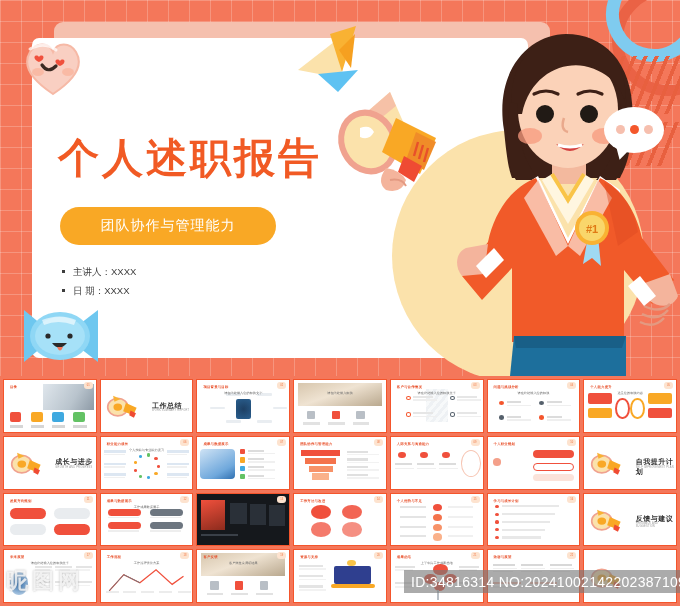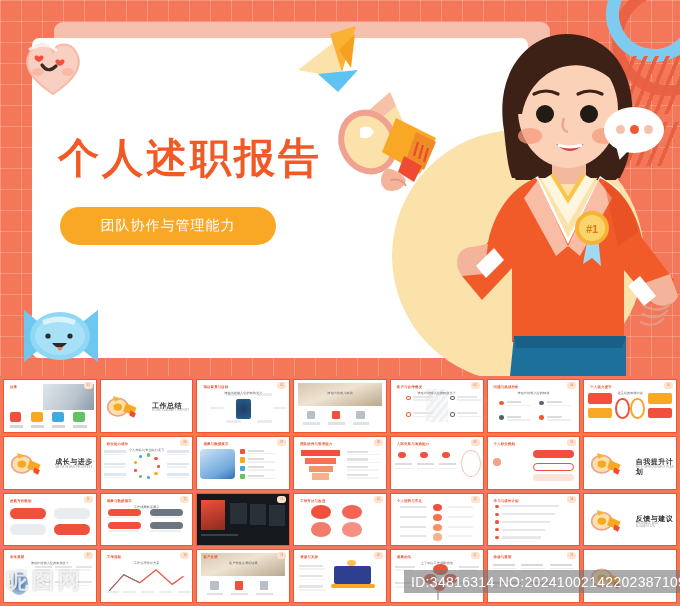--- a/index.html
+++ b/index.html
@@ -353,20 +353,30 @@
     <div class="bubble-dot" style="left:616px; background:#f6bfae;"></div>
     <div class="bubble-dot" style="left:630px; background:#f4572b;"></div>
     <div class="bubble-dot" style="left:644px; background:#f6bfae;"></div>
 
     <div id="title">个人述职报告</div>
 
     <div id="subtitle-pill">
       <span>团队协作与管理能力</span>
     </div>
 
+    <div id="meta">
+      <div class="meta-row">
+        <span class="meta-dot"></span>
+        <span>主讲人：XXXX</span>
+      </div>
+      <div class="meta-row">
+        <span class="meta-dot"></span>
+        <span>日  期：XXXX</span>
+      </div>
+    </div>
   </div>
 
   <div id="thumbs">
       <div class="thumb">
         <div class="thumb-inner">
           <div style="position:absolute;left:42%;top:8%;width:56%;height:50%;background:linear-gradient(120deg,#dfe6ec,#b9c4cd 60%,#8d9aa6);"></div>
           <div style="position:absolute;left:6%;top:62%;width:13%;height:20%;background:#f0503c;border-radius:2px;"></div>
           <div style="position:absolute;left:6%;top:86%;width:15%;height:6%;background:#d6d6d6;"></div>
           <div style="position:absolute;left:29%;top:62%;width:13%;height:20%;background:#f9a825;border-radius:2px;"></div>
           <div style="position:absolute;left:29%;top:86%;width:15%;height:6%;background:#d6d6d6;"></div>

